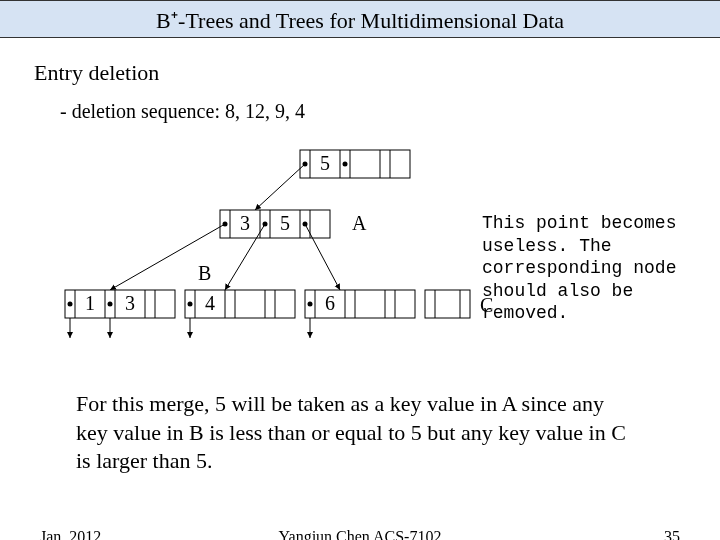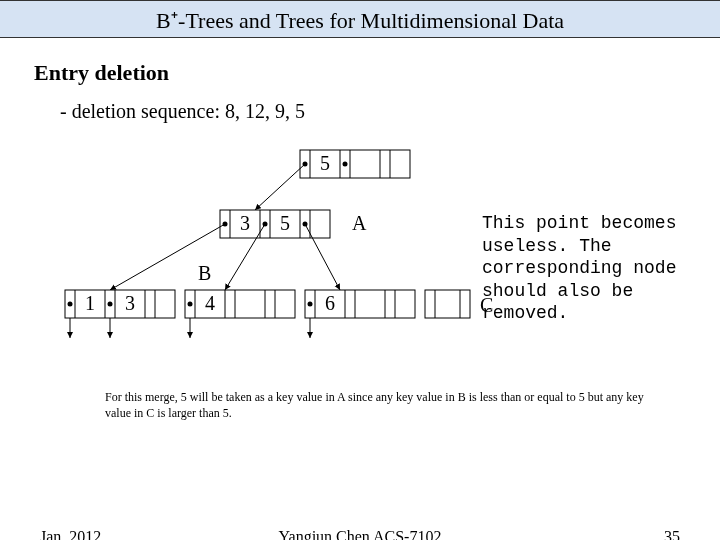--- a/index.html
+++ b/index.html
@@ -21,45 +21,45 @@
     display: flex;
     align-items: center;
     justify-content: center;
     font-size: 22px;
   }
   .heading {
     position: absolute;
     left: 34px;
     top: 60px;
     font-size: 22px;
-    font-weight: bold;
+    font-weight: normal;
   }
   .seqline {
     position: absolute;
     left: 60px;
     top: 100px;
     font-size: 20px;
   }
   svg.diagram {
     position: absolute;
     left: 0;
     top: 140px;
     width: 720px;
     height: 220px;
   }
   .node-box text {
     font-family: "Times New Roman", Times, serif;
     font-size: 20px;
   }
   .paragraph {
     position: absolute;
-    left: 105px;
+    left: 76px;
     top: 390px;
     width: 550px;
-    font-size: 12px;
+    font-size: 22px;
     line-height: 1.3;
   }
   .footer {
     position: absolute;
     left: 0;
     bottom: 12px;
     width: 720px;
     font-size: 16px;
   }
   .footer .fl { position: absolute; left: 40px; }
@@ -77,21 +77,21 @@
   }
 </style>
 </head>
 <body>
 
 <div class="titlebar">
   <span>B⁺-Trees and Trees for Multidimensional Data</span>
 </div>
 
 <div class="heading">Entry deletion</div>
-<div class="seqline">- deletion sequence: 8, 12, 9, 5</div>
+<div class="seqline">- deletion sequence: 8, 12, 9, 4</div>
 
 <svg class="diagram" viewBox="0 0 720 220">
   <defs>
     <marker id="arrow" markerWidth="8" markerHeight="8" refX="6" refY="3" orient="auto">
       <path d="M0,0 L6,3 L0,6 Z" fill="#000"></path>
     </marker>
   </defs>
 
   <g class="node-box">
     <rect x="300" y="10" width="110" height="28" fill="#fff" stroke="#000"></rect>

